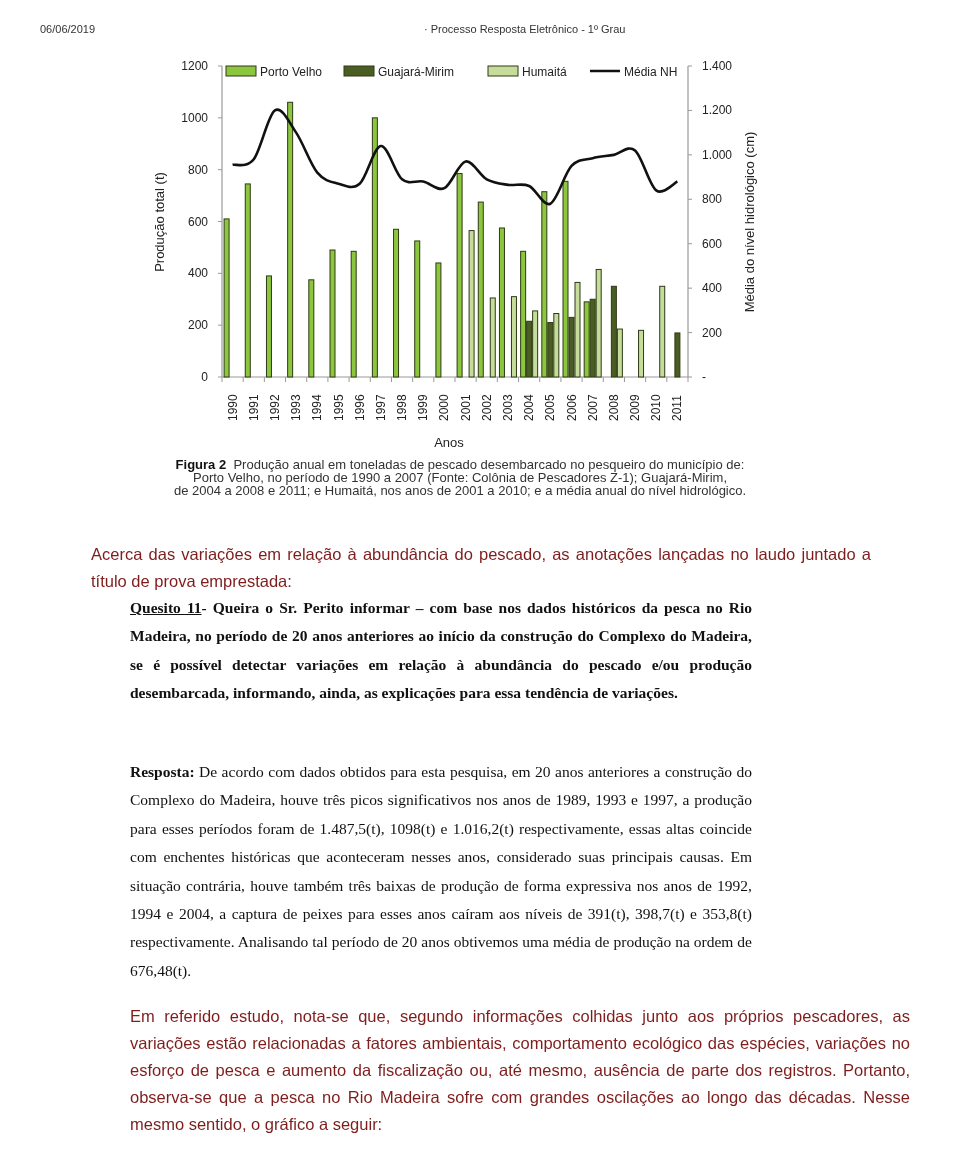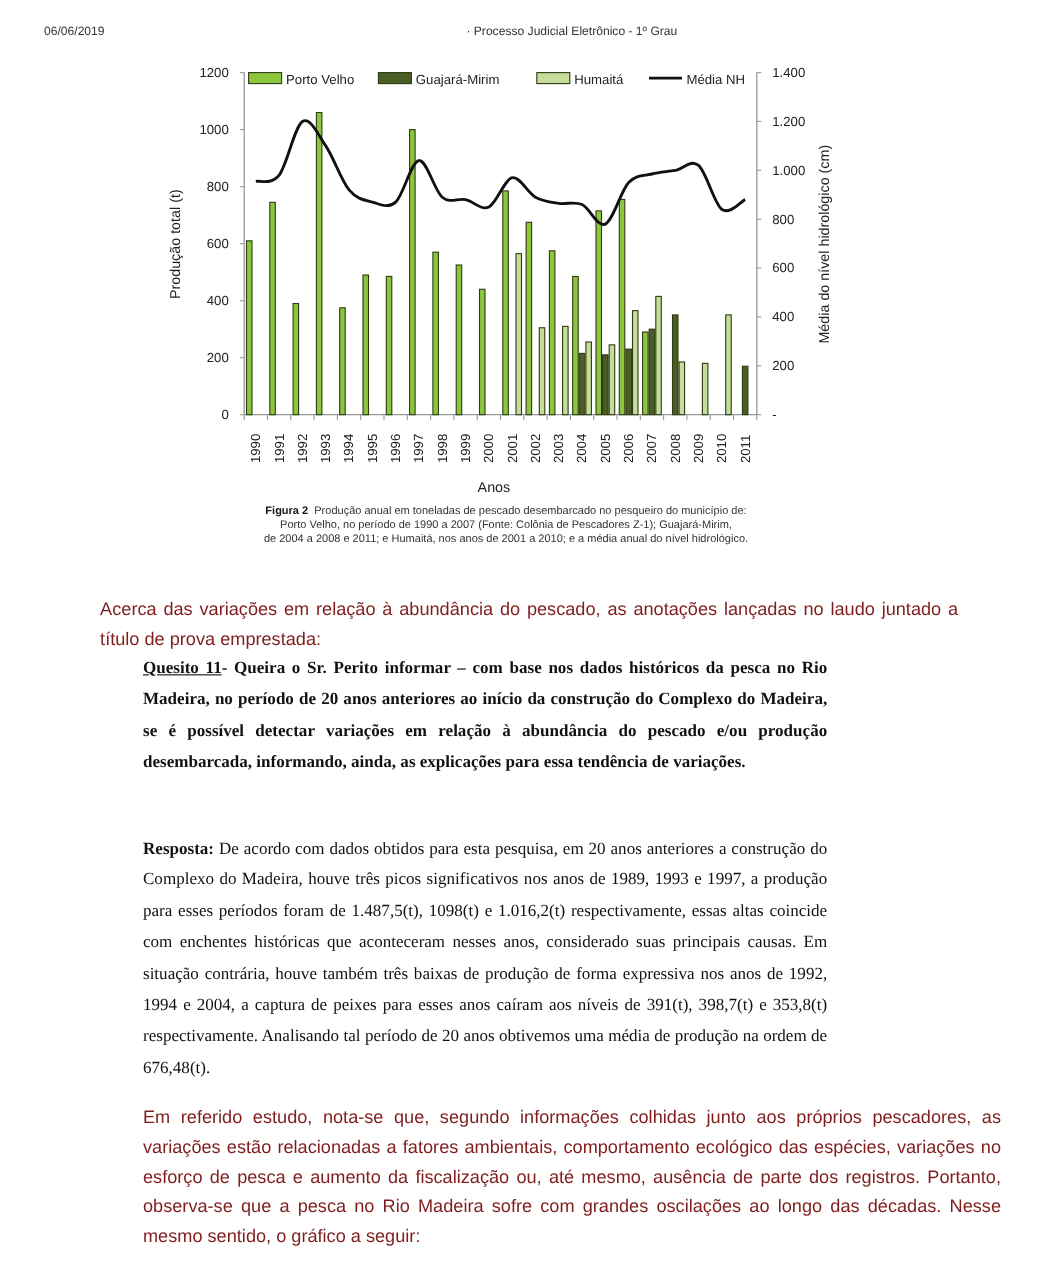--- a/index.html
+++ b/index.html
@@ -1,36 +1,36 @@
 <!DOCTYPE html>
 <html><head>
 <meta charset="utf-8">
 <style>
   html, body { margin: 0; padding: 0; background: #ffffff; }
   body { width: 960px; height: 1160px; position: relative; overflow: hidden; font-family: "Liberation Sans", sans-serif; color: #222; }
   .hdr-date { position: absolute; left: 40px; top: 23px; font-size: 11px; color: #333; }
   .hdr-title { position: absolute; left: 424px; top: 23px; font-size: 11px; color: #333; }
   .chart-wrap { position: absolute; left: 140px; top: 50px; width: 640px; height: 410px; }
-  .caption { position: absolute; left: 160px; top: 458px; width: 600px; text-align: center; font-size: 10px; line-height: 13px; color: #333; }
+  .caption { position: absolute; left: 160px; top: 458px; width: 600px; text-align: center; font-size: 13px; line-height: 13px; color: #333; }
   .caption b { font-weight: bold; color: #111; }
   .para { position: absolute; left: 91px; width: 780px; font-size: 16.5px; line-height: 27px; color: #7f1d1d; text-align: justify; }
   .p1 { top: 541px; }
   .p2 { top: 1003px; margin-left: 39px; }
   .quote { position: absolute; left: 130px; width: 622px; font-family: "Liberation Serif", serif; font-size: 15.5px; color: #111; text-align: justify; }
   .q1 { top: 594px; line-height: 28.3px; font-weight: bold; }
   .q1 .u { text-decoration: underline; }
   .q2 { top: 758px; line-height: 28.4px; }
   .q2 b { font-weight: bold; }
   svg text { font-family: "Liberation Sans", sans-serif; }
 </style>
 </head>
 <body>
 
 <div class="hdr-date">06/06/2019</div>
-<div class="hdr-title">· Processo Judicial Eletrônico - 1º Grau</div>
+<div class="hdr-title">· Processo Resposta Eletrônico - 1º Grau</div>
 
 <div class="chart-wrap">
   <svg id="chart" width="640" height="410" viewBox="0 0 640 410" xmlns="http://www.w3.org/2000/svg">
       <line x1="82" y1="16" x2="82" y2="327" stroke="#999" stroke-width="1.2"></line>
       <line x1="548" y1="16" x2="548" y2="327" stroke="#999" stroke-width="1.2"></line>
       <line x1="82" y1="327" x2="548" y2="327" stroke="#999" stroke-width="1.2"></line>
       <line x1="78" y1="327" x2="82" y2="327" stroke="#999"></line>
       <text x="68" y="331" text-anchor="end" font-size="12" fill="#222">0</text>
       <line x1="78" y1="275.1666666666667" x2="82" y2="275.1666666666667" stroke="#999"></line>
       <text x="68" y="279.1666666666667" text-anchor="end" font-size="12" fill="#222">200</text>

